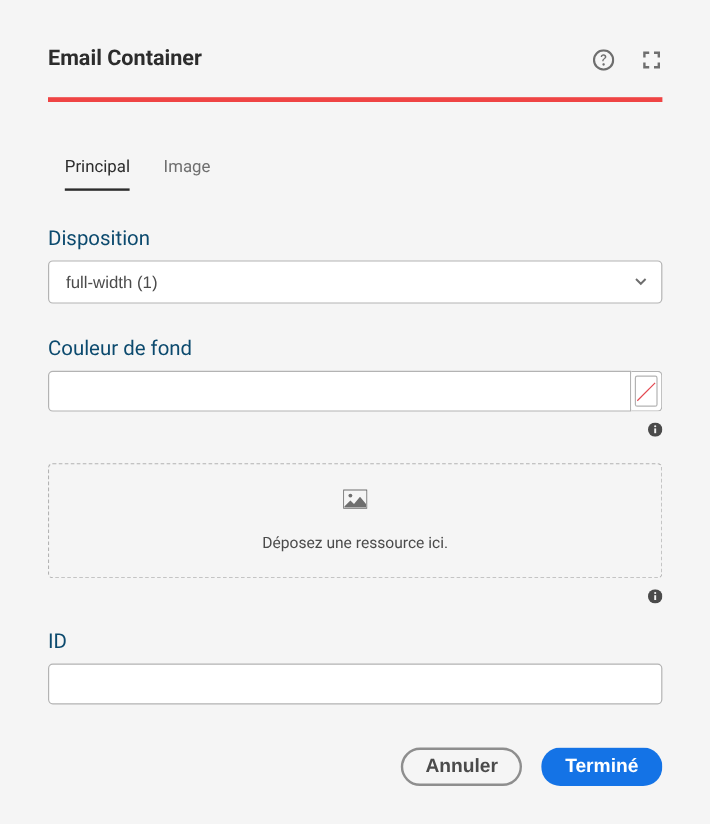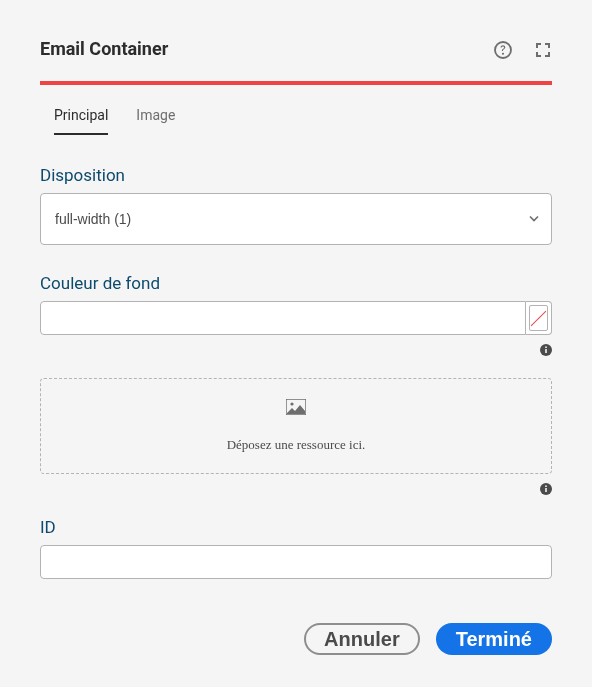--- a/index.html
+++ b/index.html
@@ -47,20 +47,21 @@
     display: flex;
     gap: 28px;
     margin-top: 22px;
     padding-left: 14px;
   }
   .tab {
     font-size: 14px;
     color: #6e6e6e;
     padding-bottom: 10px;
     cursor: pointer;
+    margin-top: 24px;
   }
   .tab.active {
     color: #2c2c2c;
     border-bottom: 2px solid #2c2c2c;
   }
   .form {
     margin-top: 30px;
   }
   .field-group {
     margin-bottom: 18px;
@@ -70,21 +71,21 @@
     color: #0c4a6e;
     margin-bottom: 8px;
     display: block;
     margin-top: 12px;
   }
   .select-wrap {
     position: relative;
   }
   .select {
     width: 100%;
-    height: 52px;
+    height: 36px;
     border: 1px solid #b3b3b3;
     border-radius: 4px;
     background: #fff;
     padding: 0 30px 0 14px;
     font-size: 14px;
     color: #4b4b4b;
     appearance: none;
     cursor: pointer;
   }
   .chevron {
@@ -150,21 +151,20 @@
     border: 1px dashed #b3b3b3;
     border-radius: 4px;
     height: 96px;
     display: flex;
     flex-direction: column;
     align-items: center;
     justify-content: center;
     gap: 18px;
     margin-top: 8px;
     cursor: pointer;
-    font-family: Liberation Serif, serif;
   }
   .dropzone-icon {
     color: #6e6e6e;
   }
   .dropzone-text {
     font-size: 13px;
     color: #4b4b4b;
   }
   .text-input {
     width: 100%;
@@ -178,21 +178,21 @@
   .footer {
     position: absolute;
     right: 40px;
     bottom: 32px;
     display: flex;
     gap: 16px;
   }
   .btn {
     height: 32px;
     border-radius: 16px;
-    font-size: 20px;
+    font-size: 16px;
     font-weight: 700;
     padding: 0 18px;
     cursor: pointer;
     border: 2px solid transparent;
     display: inline-flex;
     align-items: center;
   }
   .btn-secondary {
     background: transparent;
     color: #4b4b4b;

